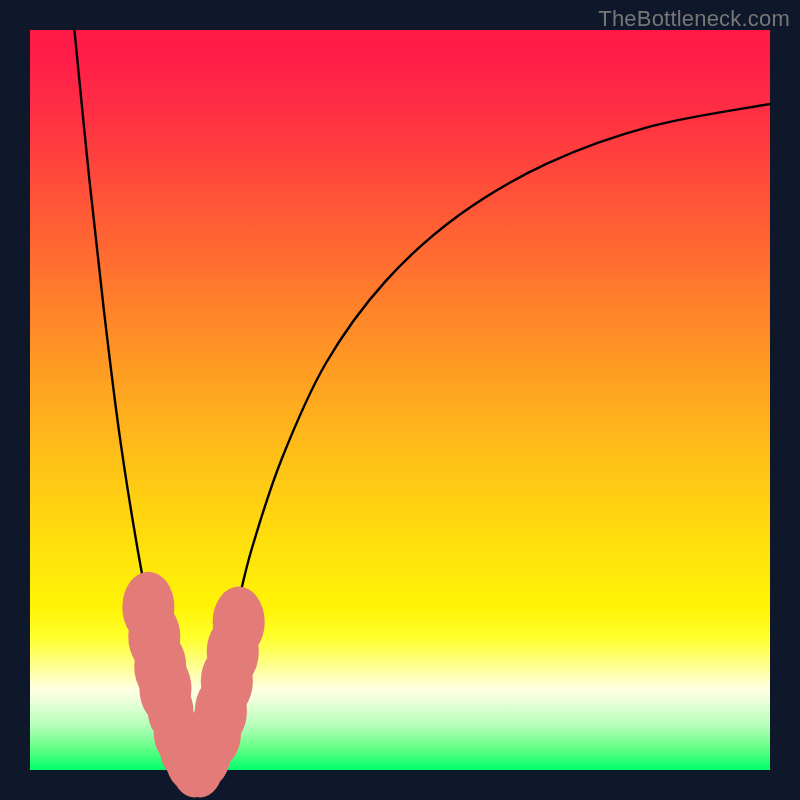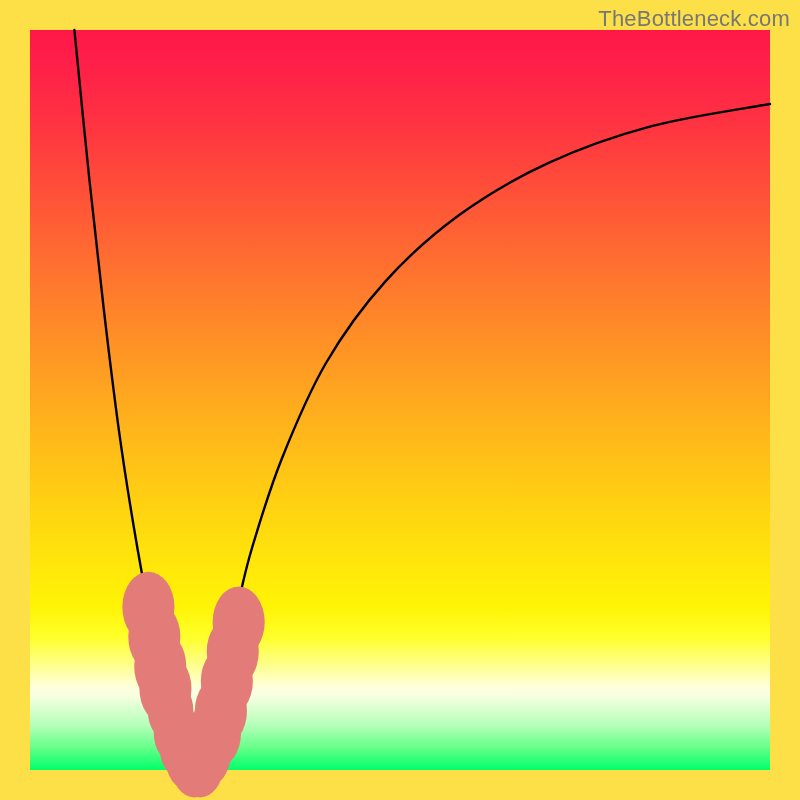--- a/index.html
+++ b/index.html
@@ -10,21 +10,21 @@
     background: #000;
     overflow: hidden;
     font-family: Arial, Helvetica, sans-serif;
   }
   .frame {
     position: absolute;
     left: 0;
     top: 0;
     width: 800px;
     height: 800px;
-    background: #fde047;
+    background: #0f172a;
   }
   .plot {
     position: absolute;
     left: 30px;
     top: 30px;
     width: 740px;
     height: 740px;
     background: linear-gradient(
       to bottom,
       #ff1846   0%,

